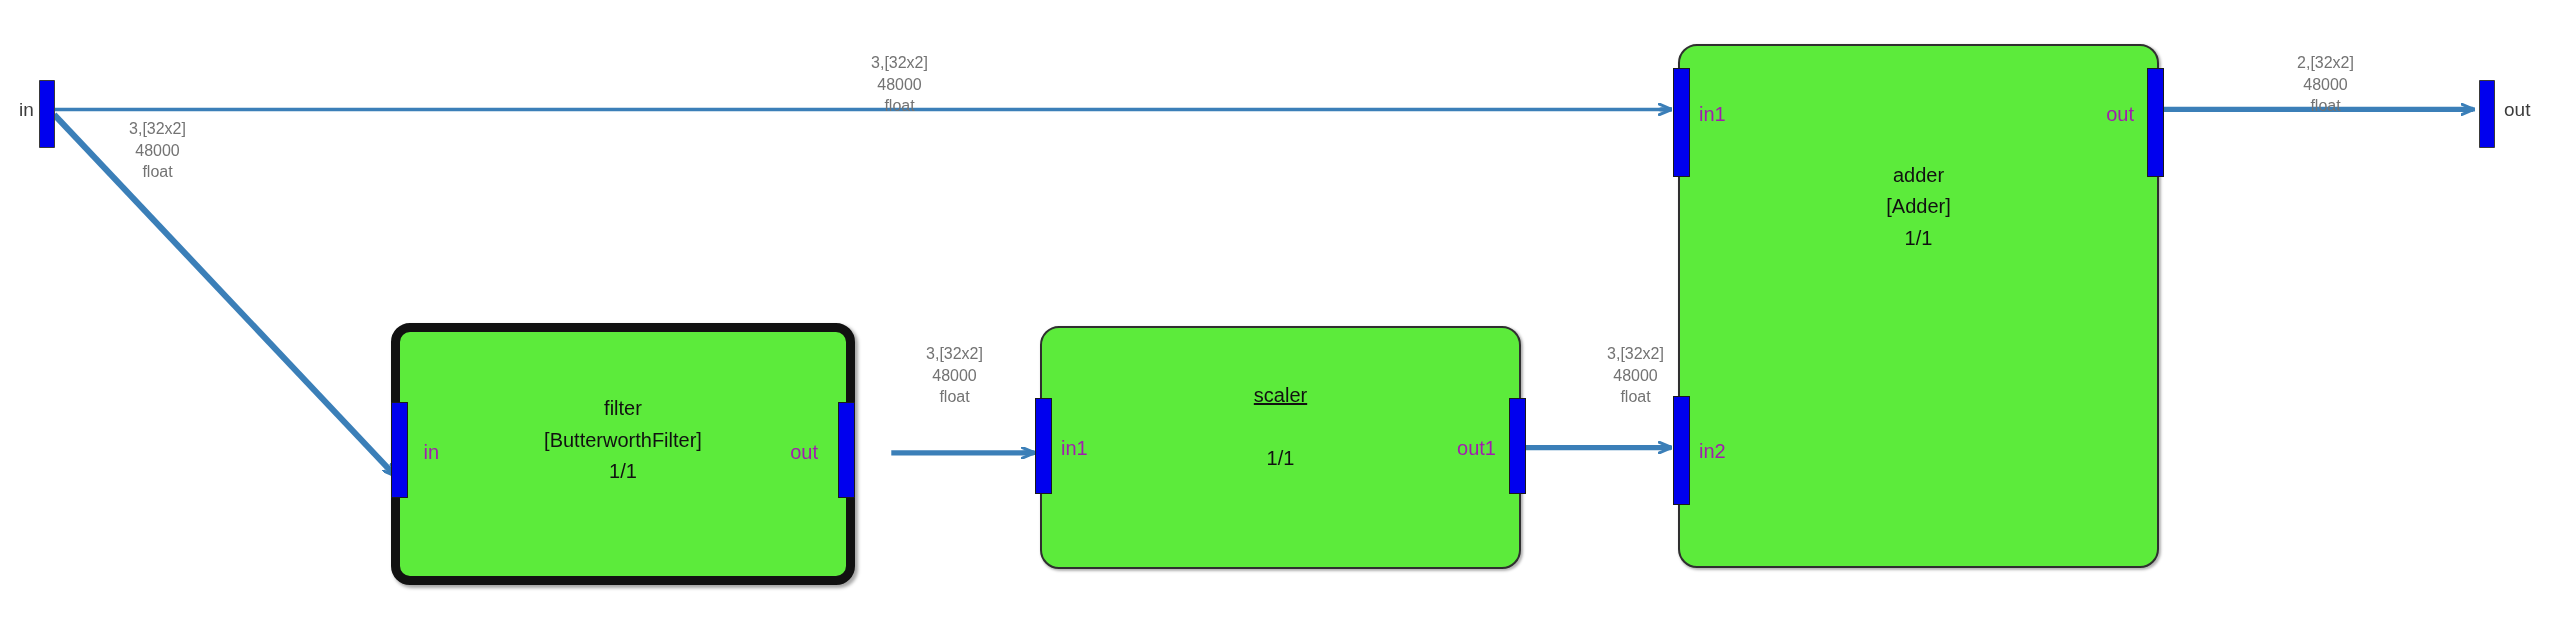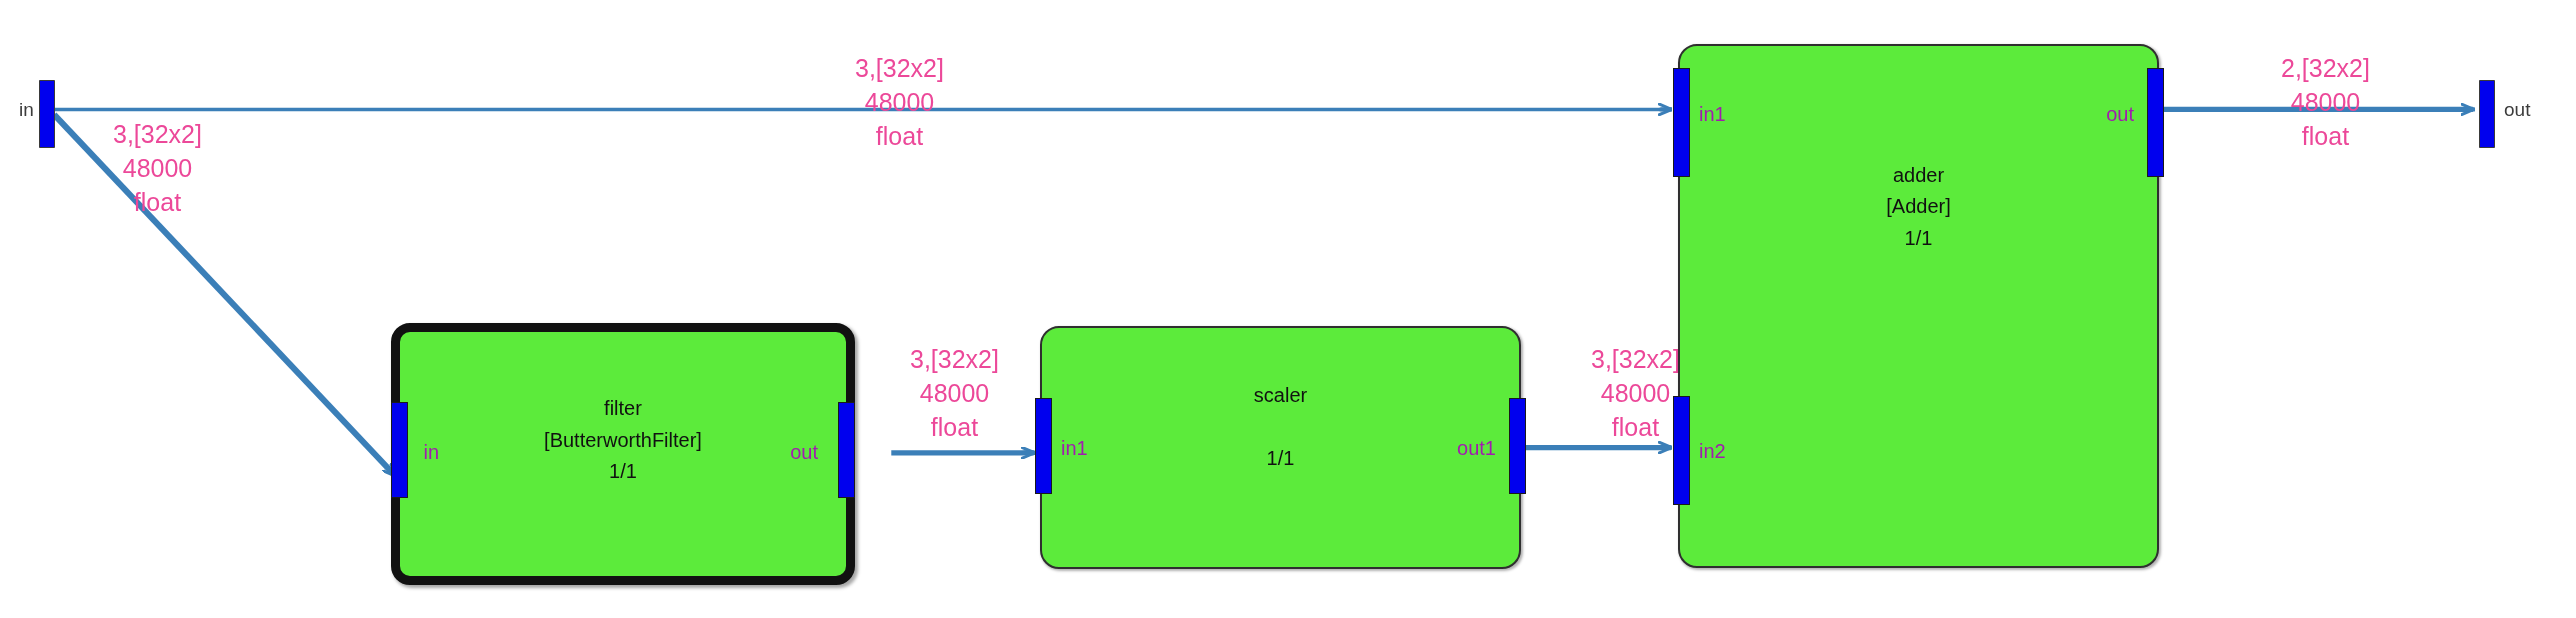--- a/index.html
+++ b/index.html
@@ -78,22 +78,22 @@
     position: absolute;
     font-size: 20px;
     color: #a21caf;
     white-space: nowrap;
     line-height: 1;
   }
   
   .edge-label {
     position: absolute;
     text-align: center;
-    font-size: 25px;
-    color: #ec4899;
+    font-size: 16px;
+    color: #737373;
     line-height: 1.35;
     white-space: nowrap;
   }
   .edge-label.diag {
     text-align: center;
   }
 </style>
 </head>
 <body>
 
@@ -160,21 +160,21 @@
     <div class="node-text" style="top:124px;">1/1</div>
 
     <div class="port" style="left:-8.7px; top:70px; height:96px;"></div>
     <div class="port-label" style="left:23.6px; top:110px;">in</div>
 
     <div class="port" style="right:-8.7px; top:70px; height:96px;"></div>
     <div class="port-label" style="right:28px; top:110px;">out</div>
   </div>
 
   <div class="node normal" style="left:1040px; top:326px; width:481px; height:243px;">
-    <div class="node-text" style="top:52px;">scaler</div>
+    <div class="node-text" style="top:52px;text-decoration:underline;">scaler</div>
     <div class="node-text" style="top:115px;">1/1</div>
 
     <div class="port" style="left:-7px; top:70px; height:96px;"></div>
     <div class="port-label" style="left:19px; top:110px;">in1</div>
 
     <div class="port" style="right:-7px; top:70px; height:96px;"></div>
     <div class="port-label" style="right:23px; top:110px;text-align:center;">out1</div>
   </div>
 
   <div class="node normal" style="left:1678px; top:44px; width:481px; height:524px;">

